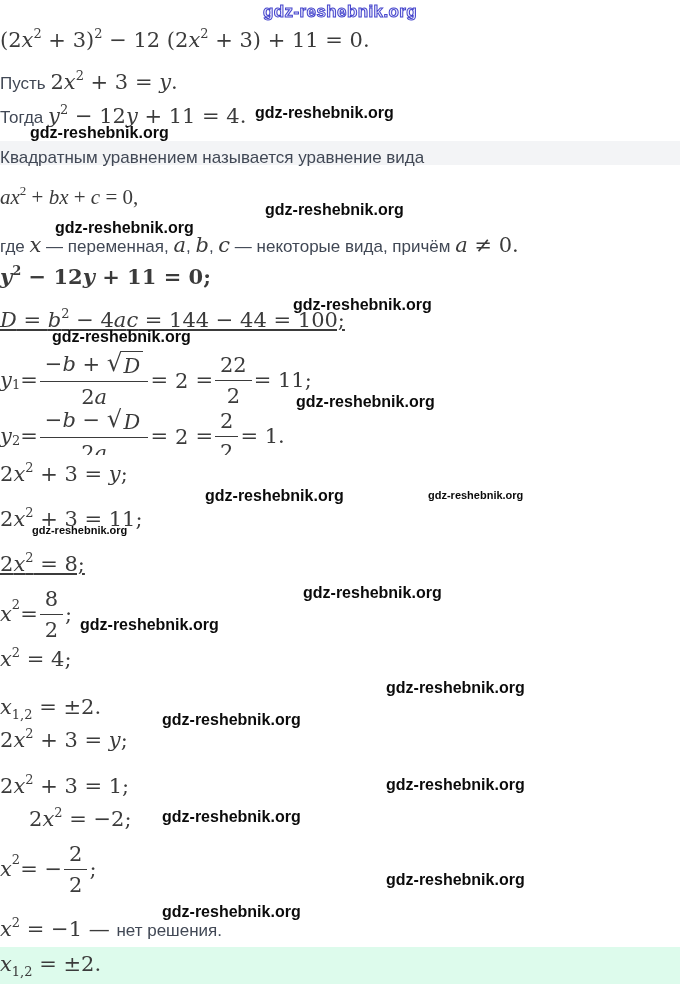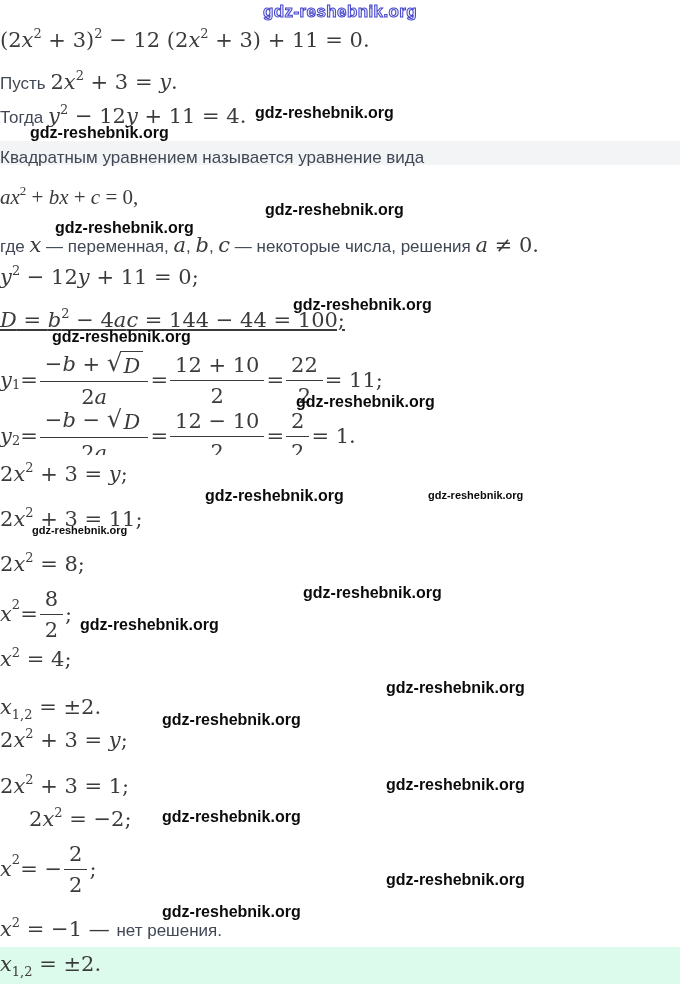--- a/index.html
+++ b/index.html
@@ -43,37 +43,36 @@
 
 <div class="page">
   <div class="bar gray-bar"></div>
   <div class="bar result-bar"></div>
   <div id="content">
       <div class="math-line abs" style="left: 0px; top: 27px;"><span class="mn">(2</span><span class="mv">x</span><span class="msup">2</span><span class="mn"> + 3)</span><span class="msup">2</span><span class="mn"> − 12 (2</span><span class="mv">x</span><span class="msup">2</span><span class="mn"> + 3) + 11 = 0.</span></div>
       <div class="math-line abs" style="left: 0px; top: 69px;"><span class="mt">Пусть </span><span class="mn">2</span><span class="mv">x</span><span class="msup">2</span><span class="mn"> + 3 = </span><span class="mv">y</span><span class="mn">.</span></div>
       <div class="math-line abs" style="left: 0px; top: 103px;"><span class="mt">Тогда </span><span class="mv">y</span><span class="msup">2</span><span class="mn"> − 12</span><span class="mv">y</span><span class="mn"> + 11 = 4.</span></div>
       <div class="math-line abs" style="left: 0px; top: 143px;"><span class="mt">Квадратным уравнением называется уравнение вида</span></div>
       <div class="math-line abs" style="left: 0px; top: 184px; font-family: Liberation Serif, serif;"><span class="mv">a</span><span class="mv">x</span><span class="msup">2</span><span class="mn"> + </span><span class="mv">b</span><span class="mv">x</span><span class="mn"> + </span><span class="mv">c</span><span class="mn"> = 0,</span></div>
-      <div class="math-line abs" style="left: 0px; top: 232px;"><span class="mt">где </span><span class="mv">x</span><span class="mt"> — переменная, </span><span class="mv">a</span><span class="mt">, </span><span class="mv">b</span><span class="mt">, </span><span class="mv">c</span><span class="mt"> — некоторые числа, решения </span><span class="mv">a</span><span class="mn"> ≠ 0.</span></div>
-      <div class="math-line abs" style="left: 0px; top: 264px;"><span class="mv">y</span><span class="msup">2</span><span class="mn"> − 12</span><span class="mv">y</span><span class="mn"> + 11 = 0;</span></div>
+      <div class="math-line abs" style="left: 0px; top: 232px;"><span class="mt">где </span><span class="mv">x</span><span class="mt"> — переменная, </span><span class="mv">a</span><span class="mt">, </span><span class="mv">b</span><span class="mt">, </span><span class="mv">c</span><span class="mt"> — некоторые вида, причём </span><span class="mv">a</span><span class="mn"> ≠ 0.</span></div>
+      <div class="math-line abs" style="left: 0px; top: 264px; font-weight: bold;"><span class="mv">y</span><span class="msup">2</span><span class="mn"> − 12</span><span class="mv">y</span><span class="mn"> + 11 = 0;</span></div>
       <div class="math-line abs" style="left: 0px; top: 307px; text-decoration: underline;"><span class="mv">D</span><span class="mn"> = </span><span class="mv">b</span><span class="msup">2</span><span class="mn"> − 4</span><span class="mv">a</span><span class="mv">c</span><span class="mn"> = 144 − 44 = 100;</span></div>
       <div class="math-line tall abs" style="left: 0px; top: 352px;">
         <span class="mv">y</span>
         <span class="msub">1</span>
         <span class="mn"> = </span>
         <span class="frac">
           <span class="num"><span class="mn">−</span><span class="mv">b</span><span class="mn"> + </span><span class="sqrt">
               <span class="sqrt-sign">√</span>
               <span class="sqrt-inner"><span class="mv">D</span></span>
             </span></span>
           <span class="den"><span class="mn">2</span><span class="mv">a</span></span>
         </span>
         <span class="mn"> = </span>
         <span class="frac">
-          <span class="num"><span class="mn">12 + 10</span></span>
           <span class="den"><span class="mn">2</span></span>
         </span>
         <span class="mn"> = </span>
         <span class="frac">
           <span class="num"><span class="mn">22</span></span>
           <span class="den"><span class="mn">2</span></span>
         </span>
         <span class="mn"> = 11;</span>
       </div>
       <div class="clip-wrap abs" style="height: 47px; left: 0px; top: 408px;">
@@ -83,34 +82,33 @@
           <span class="mn"> = </span>
           <span class="frac">
             <span class="num"><span class="mn">−</span><span class="mv">b</span><span class="mn"> − </span><span class="sqrt">
                 <span class="sqrt-sign">√</span>
                 <span class="sqrt-inner"><span class="mv">D</span></span>
               </span></span>
             <span class="den"><span class="mn">2</span><span class="mv">a</span></span>
           </span>
           <span class="mn"> = </span>
           <span class="frac">
-            <span class="num"><span class="mn">12 − 10</span></span>
             <span class="den"><span class="mn">2</span></span>
           </span>
           <span class="mn"> = </span>
           <span class="frac">
             <span class="num"><span class="mn">2</span></span>
             <span class="den"><span class="mn">2</span></span>
           </span>
           <span class="mn"> = 1.</span>
         </div>
       </div>
       <div class="math-line abs" style="left: 0px; top: 461px;"><span class="mn">2</span><span class="mv">x</span><span class="msup">2</span><span class="mn"> + 3 = </span><span class="mv">y</span><span class="mn">;</span></div>
       <div class="math-line abs" style="left: 0px; top: 506px;"><span class="mn">2</span><span class="mv">x</span><span class="msup">2</span><span class="mn"> + 3 = 11;</span></div>
-      <div class="math-line abs" style="left: 0px; top: 551px;"><span class="mn">2</span><span class="mv">x</span><span class="msup">2</span><span class="mn"> = 8;</span></div>
+      <div class="math-line abs" style="left: 0px; top: 551px; text-decoration: underline;"><span class="mn">2</span><span class="mv">x</span><span class="msup">2</span><span class="mn"> = 8;</span></div>
       <div class="math-line tall abs" style="left: 0px; top: 586px;">
         <span class="mv">x</span>
         <span class="msup">2</span>
         <span class="mn"> = </span>
         <span class="frac">
           <span class="num"><span class="mn">8</span></span>
           <span class="den"><span class="mn">2</span></span>
         </span>
         <span class="mn">;</span>
       </div>

